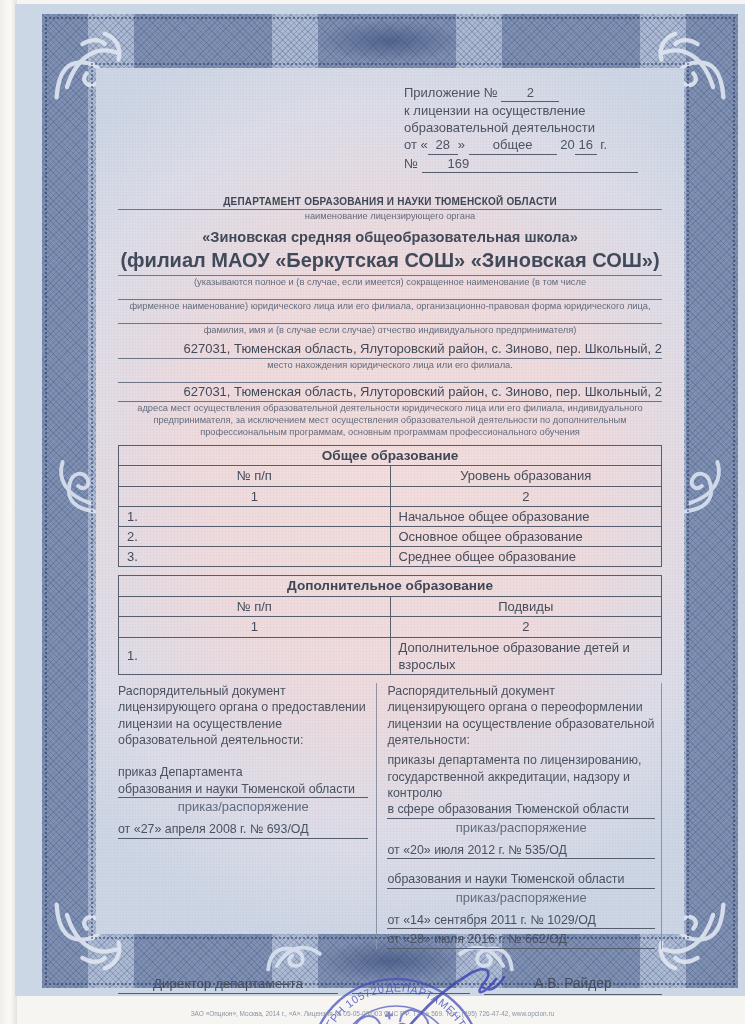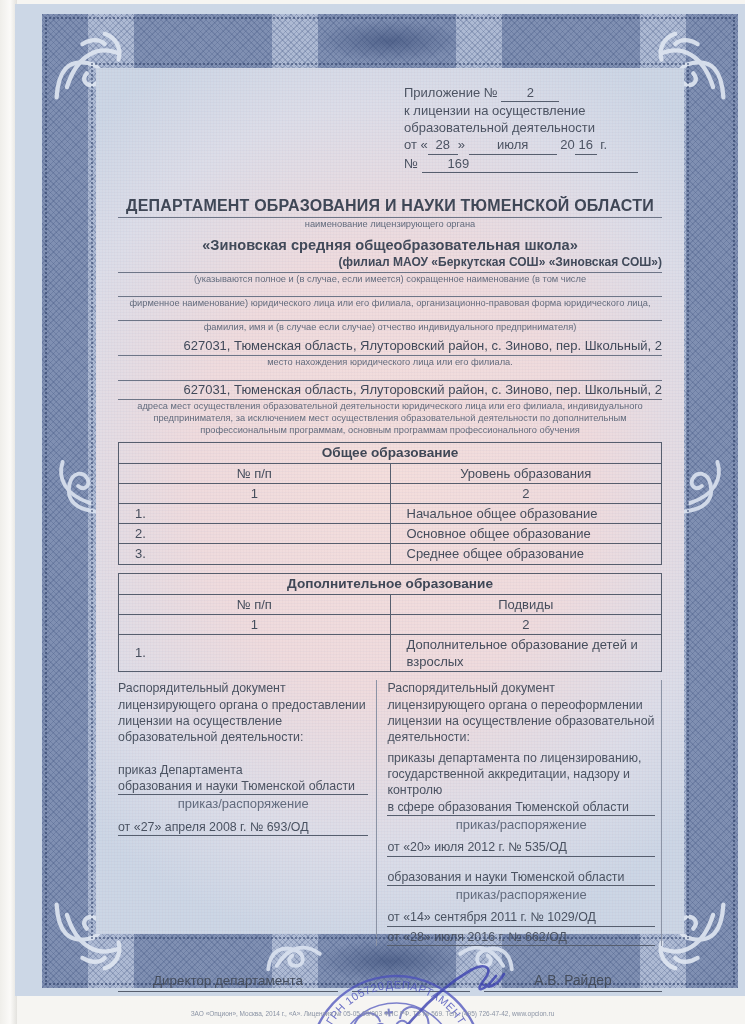--- a/index.html
+++ b/index.html
@@ -35,26 +35,26 @@
           repeating-linear-gradient(0deg,rgba(130,150,190,.06) 0 1px,transparent 1px 3px),
           repeating-linear-gradient(90deg,rgba(190,150,160,.06) 0 1px,transparent 1px 3px),
           radial-gradient(ellipse 75% 55% at 50% 47%,#f4dedc 0%,#efdbdd 45%,#dcdde8 78%,#ccd6e5 100%);
         padding:12px 22px 0 22px;box-sizing:border-box;font-size:13px;line-height:1.32;}
   .hairline{border-bottom:1px solid #6d7587;height:1px;}
   .cap{font-size:9.3px;color:#626b7d;text-align:center;line-height:1.3;}
   
   .appendix{width:256px;margin:4px 2px 0 auto;font-size:13px;color:#4c5362;}
   .appendix .val{display:inline-block;text-align:center;border-bottom:1px solid #565e6e;}
   
-  .dept{margin-top:22px;text-align:center;font-weight:bold;font-size:16px;color:#3f4756;letter-spacing:.2px;}
+  .dept{margin-top:22px;text-align:center;font-weight:bold;font-size:10px;color:#3f4756;letter-spacing:.2px;}
   .org-line{ text-align:center;font-weight:bold;color:#414a5a;}
   .addr{ text-align:right;font-weight:normal;font-size:13px;color:#414a5a;}
   
   table{width:100%;border-collapse:collapse;table-layout:fixed;color:#454d5c;}
-  th,td{border:1px solid #565e6e;padding:1px 16px;font-size:13px;font-weight:normal;}
+  th,td{border:1px solid #565e6e;padding:1px 8px;font-size:13px;font-weight:normal;}
   .t-title{font-weight:bold;text-align:center;font-size:13.6px;color:#3f4756;}
   .t-col1{width:88px;text-align:center;}
   .t-head{text-align:center;}
   
   .orders{display:grid;grid-template-columns:47.5% 52.5%;margin-top:8px;font-size:12.4px;color:#4a5261;}
   .orders .colL{padding-right:8px;}
   .orders .colR{border-left:1px solid #8b93a5;border-right:1px solid #8b93a5;padding:0 6px 0 10px;}
   .orders p{margin:0 0 0 0;}
   .oline{border-bottom:1px solid #565e6e;}
   .ocap{font-size:13px;color:#626b7d;text-align:center;margin-bottom:6px;}
@@ -138,37 +138,37 @@
 
         <div class="appendix">
           <div>
             <span>Приложение №</span>
             <span class="val" style="width:58px;">2</span>
           </div>
           <div>к лицензии на осуществление</div>
           <div>образовательной деятельности</div>
           <div>
             <span>от «</span><span class="val" style="width:30px;">28</span><span>»</span>
-            <span class="val" style="width:88px;">июля</span>
+            <span class="val" style="width:88px;">общее</span>
             <span>20</span><span class="val" style="width:22px;">16</span>
             <span>г.</span>
           </div>
           <div>
             <span>№</span>
             <span class="val" style="width:190px;text-align:left;padding-left:26px;">169</span>
           </div>
         </div>
 
         <div class="dept">ДЕПАРТАМЕНТ ОБРАЗОВАНИЯ И НАУКИ ТЮМЕНСКОЙ ОБЛАСТИ</div>
         <div class="hairline"></div>
         <div class="cap">наименование лицензирующего органа</div>
 
         <div class="gap6"></div>
         <div class="org-line" style="font-size:14.6px;">«Зиновская средняя общеобразовательная школа»</div>
-        <div class="org-line" style="font-size:12px;text-align:right;">(филиал МАОУ «Беркутская СОШ» «Зиновская СОШ»)</div>
+        <div class="org-line" style="font-size:20px;">(филиал МАОУ «Беркутская СОШ» «Зиновская СОШ»)</div>
         <div class="hairline"></div>
         <div class="cap">(указываются полное и (в случае, если имеется) сокращенное наименование (в том числе</div>
         <div class="gap10"></div>
         <div class="hairline"></div>
         <div class="cap">фирменное наименование) юридического лица или его филиала, организационно-правовая форма юридического лица,</div>
         <div class="gap10"></div>
         <div class="hairline"></div>
         <div class="cap">фамилия, имя и (в случае если случае) отчество индивидуального предпринимателя)</div>
 
         <div class="gap4"></div>

